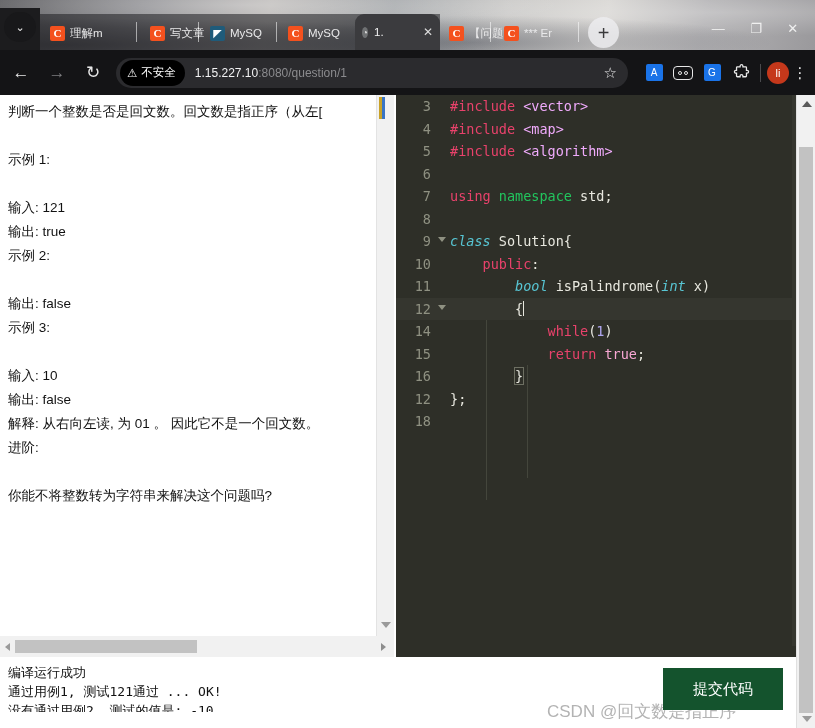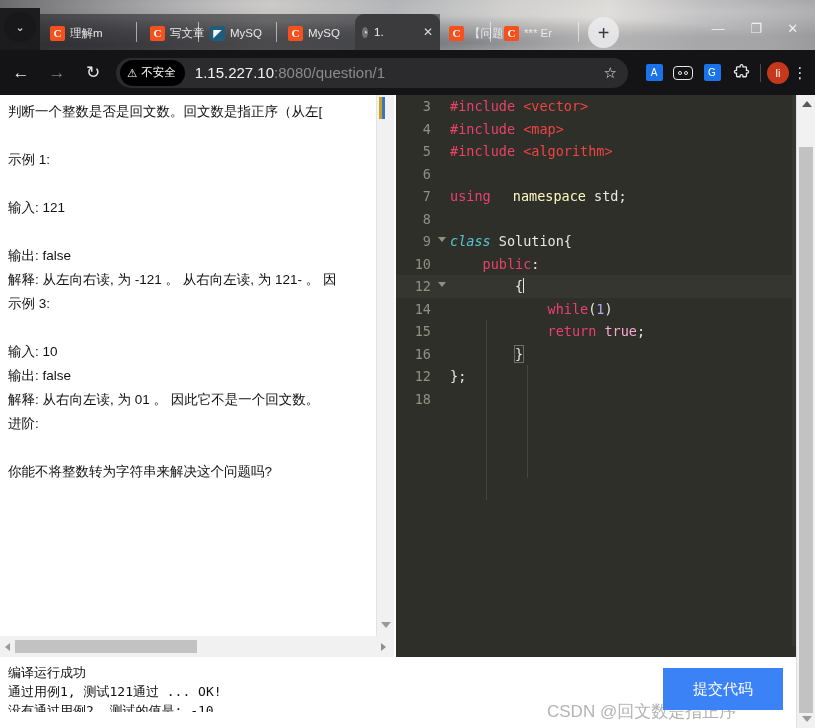--- a/index.html
+++ b/index.html
@@ -104,21 +104,21 @@
     background: #2b2b2e; border-radius: 16px;
     display: flex; align-items: center; padding: 0 2px 0 4px;
     min-width: 0;
   }
   .notsecure {
     height: 26px; background: #000; border-radius: 14px;
     display: flex; align-items: center; gap: 4px; padding: 0 9px 0 7px;
     color: #fff; font-size: 11.5px; flex: 0 0 auto;
   }
   .url {
-    margin-left: 10px; font-size: 15px; color: #8b8b8e;
+    margin-left: 10px; font-size: 12px; color: #8b8b8e;
     font-family: "Liberation Sans", sans-serif; white-space: nowrap; overflow: hidden;
   }
   .url b { color: #f2f2f3; font-weight: 400; }
   .star { margin-left: auto; color:#e3e3e4; font-size: 15px; padding: 0 9px; }
 
   .extbtn {
     width: 26px; height: 26px; margin-left: 3px;
     display:flex; align-items:center; justify-content:center;
   }
   .ext-translate { background:#1a73e8; color:#fff; font-size:10px; border-radius:2px;
@@ -186,23 +186,23 @@
   .codeline.cur { background:#35362f; }
   .gutter {
     width:42px; flex:0 0 42px; text-align:right; padding-right:7px;
     color:#8f9182; position:relative;
   }
   .fold { position:absolute; right:-8px; top:7px; width:0;height:0;
           border-left:4px solid transparent;border-right:4px solid transparent;
           border-top:5px solid #8f9182; }
   .code { padding-left: 12px; }
   .k-pre  { color:#e8426b; }   
-  .k-str  { color:#ef4444; }   
+  .k-str  { color:#f0abfc; }   
   .k-kw   { color:#e8426b; }   
-  .k-kw2  { color:#fef9c3;padding-left:14px; }   
+  .k-kw2  { color:#22c55e; }   
   .k-type { color:#58c6d4; font-style:italic; }  
   .k-id   { color:#e8e8df; }
   .k-num  { color:#b0a7f0; }
   .k-cmt  { color:#7d7f72; }
   .k-bool { color:#f9a8d4; }
   .caret { display:inline-block; width:1px; height:15px; background:#e8e8df;
            vertical-align:-2px; }
   .brace-hl { outline:1px solid #6d6f62; }
   .indent-guide { position:absolute; top:0; width:1px; height:100%; background:#44463c; }
 
@@ -210,21 +210,21 @@
     position:absolute; left:396px; top:551px; width:400px; height:11px; background:#2e2f28;
   }
 
   .editor-gutter-strip {
     position:absolute; left:396px; top:0; width:42px; height:551px;
     background:#35362f; pointer-events:none;
   }
 
   .submit-btn {
     position:absolute; left:663px; top:668px; width:120px; height:42px;
-    background:#3b82f6; color:#fff; font-size:15px;
+    background:#14532d; color:#fff; font-size:15px;
     display:flex; align-items:center; justify-content:center;
     border:none;
   }
 
   .watermark {
     position:absolute; left:547px; top:700px;
     color:#b3b3b3; font-size:17px; white-space:nowrap;
   }
 
   
@@ -339,23 +339,24 @@
 </div>
 
 <div class="page">
 
   <div class="left-pane">
     <p>判断一个整数是否是回文数。回文数是指正序（从左[</p>
     <p class="blank"></p>
     <p>示例 1:</p>
     <p class="blank"></p>
     <p>输入: 121</p>
+    <p>输出: true</p>
+    <p>示例 2:</p>
     <p class="blank"></p>
     <p>输出: false</p>
-    <p>解释: 从左向右读, 为 -121 。 从右向左读, 为 121- 。 因</p>
     <p>示例 3:</p>
     <p class="blank"></p>
     <p>输入: 10</p>
     <p>输出: false</p>
     <p>解释: 从右向左读, 为 01 。 因此它不是一个回文数。</p>
     <p>进阶:</p>
     <p class="blank"></p>
     <p>你能不将整数转为字符串来解决这个问题吗?</p>
   </div>
 
@@ -384,20 +385,21 @@
     <div class="editor-gutter-strip"></div>
     <div id="code-lines">
         <div class="codeline"><div class="gutter">3</div><div class="code"><span class="k-pre">#include</span><span class="k-id"> </span><span class="k-str">&lt;vector&gt;</span></div></div>
         <div class="codeline"><div class="gutter">4</div><div class="code"><span class="k-pre">#include</span><span class="k-id"> </span><span class="k-str">&lt;map&gt;</span></div></div>
         <div class="codeline"><div class="gutter">5</div><div class="code"><span class="k-pre">#include</span><span class="k-id"> </span><span class="k-str">&lt;algorithm&gt;</span></div></div>
         <div class="codeline"><div class="gutter">6</div><div class="code"></div></div>
         <div class="codeline"><div class="gutter">7</div><div class="code"><span class="k-kw">using</span><span class="k-kw2"> namespace </span><span class="k-id">std;</span></div></div>
         <div class="codeline"><div class="gutter">8</div><div class="code"></div></div>
         <div class="codeline"><div class="gutter">9<span class="fold"></span></div><div class="code"><span class="k-type">class</span><span class="k-id"> Solution{</span></div></div>
         <div class="codeline"><div class="gutter">10</div><div class="code"><span class="k-id">    </span><span class="k-kw">public</span><span class="k-id">:</span></div></div>
+        <div class="codeline"><div class="gutter">11</div><div class="code"><span class="k-id">        </span><span class="k-type">bool</span><span class="k-id"> isPalindrome(</span><span class="k-type">int</span><span class="k-id"> x)</span></div></div>
         <div class="codeline cur"><div class="gutter">12<span class="fold"></span></div><div class="code"><span class="k-id">        {</span><span class="caret"></span></div></div>
         <div class="codeline"><div class="gutter">14</div><div class="code"><span class="k-id">            </span><span class="k-kw">while</span><span class="k-id">(</span><span class="k-num">1</span><span class="k-id">)</span></div></div>
         <div class="codeline"><div class="gutter">15</div><div class="code"><span class="k-id">            </span><span class="k-kw">return</span><span class="k-id"> </span><span class="k-bool">true</span><span class="k-id">;</span></div></div>
         <div class="codeline"><div class="gutter">16</div><div class="code"><span class="k-id">        </span><span class="k-id brace-hl">}</span></div></div>
         <div class="codeline"><div class="gutter">12</div><div class="code"><span class="k-id">};</span></div></div>
         <div class="codeline"><div class="gutter">18</div><div class="code"></div></div>
       </div>
   <div class="indent-guide" style="left: 90px; top: 225px; height: 180px;"></div>
       <div class="indent-guide" style="left: 131px; top: 270px; height: 113px;"></div>
     </div>

